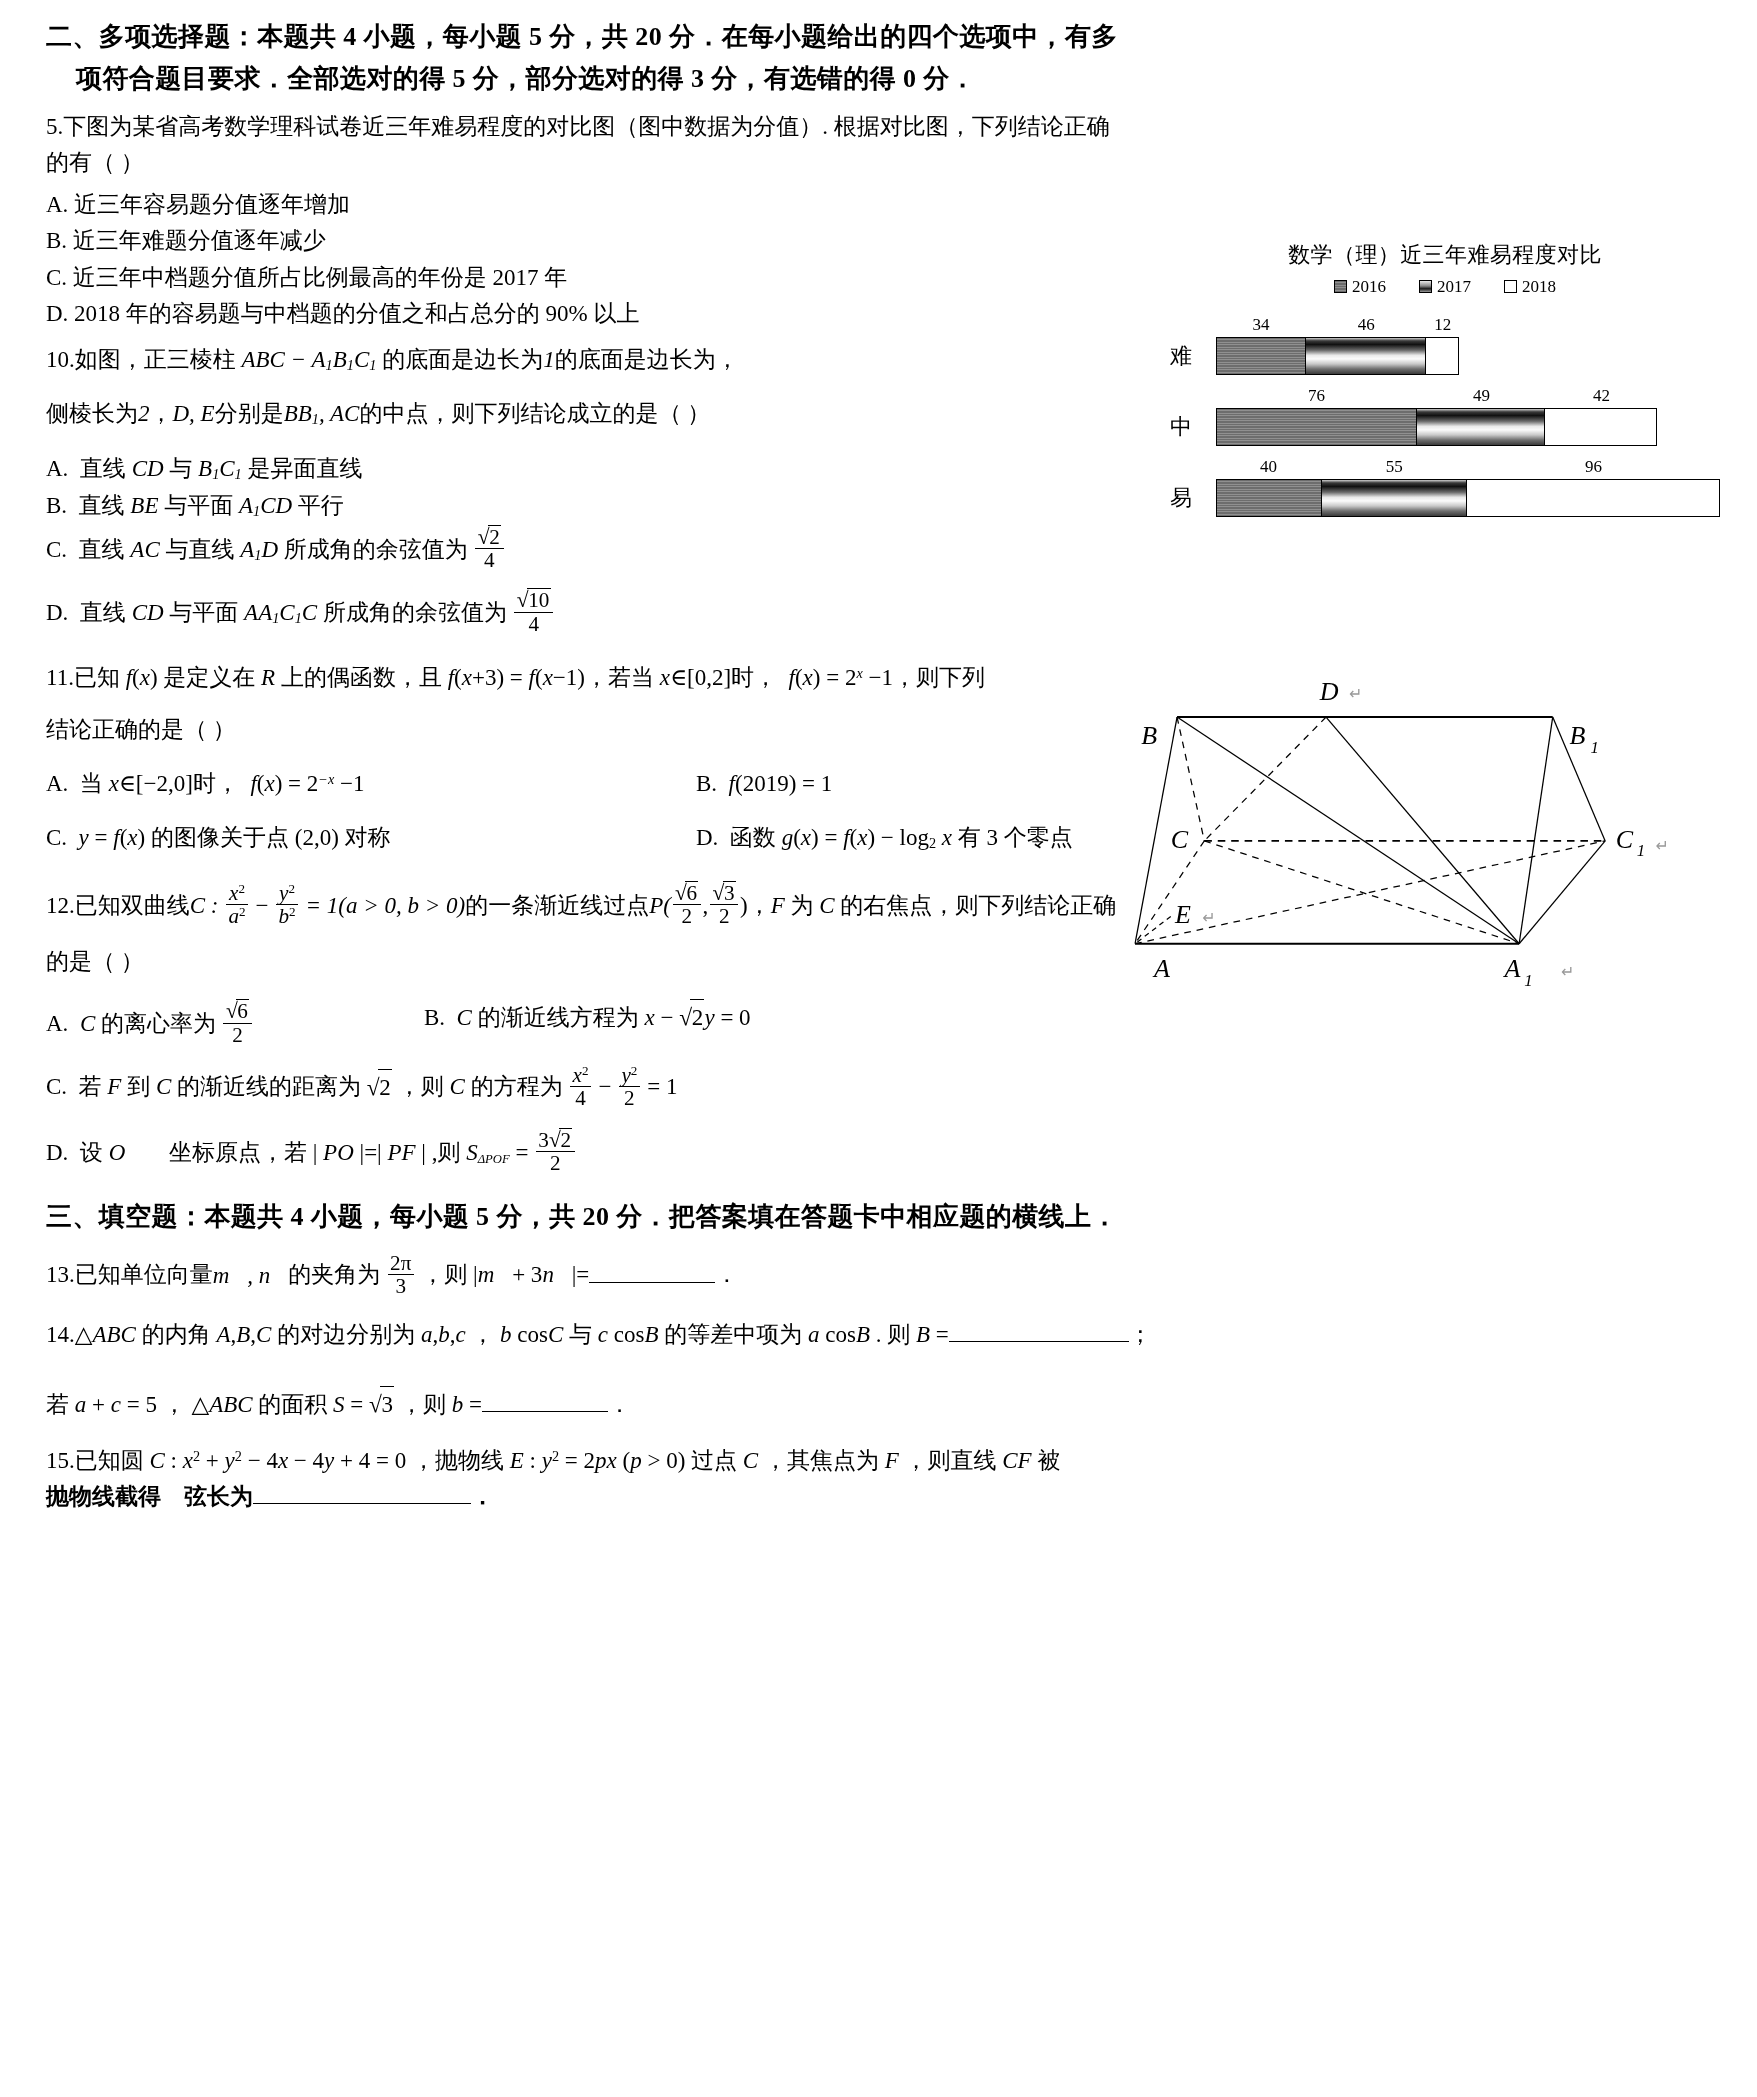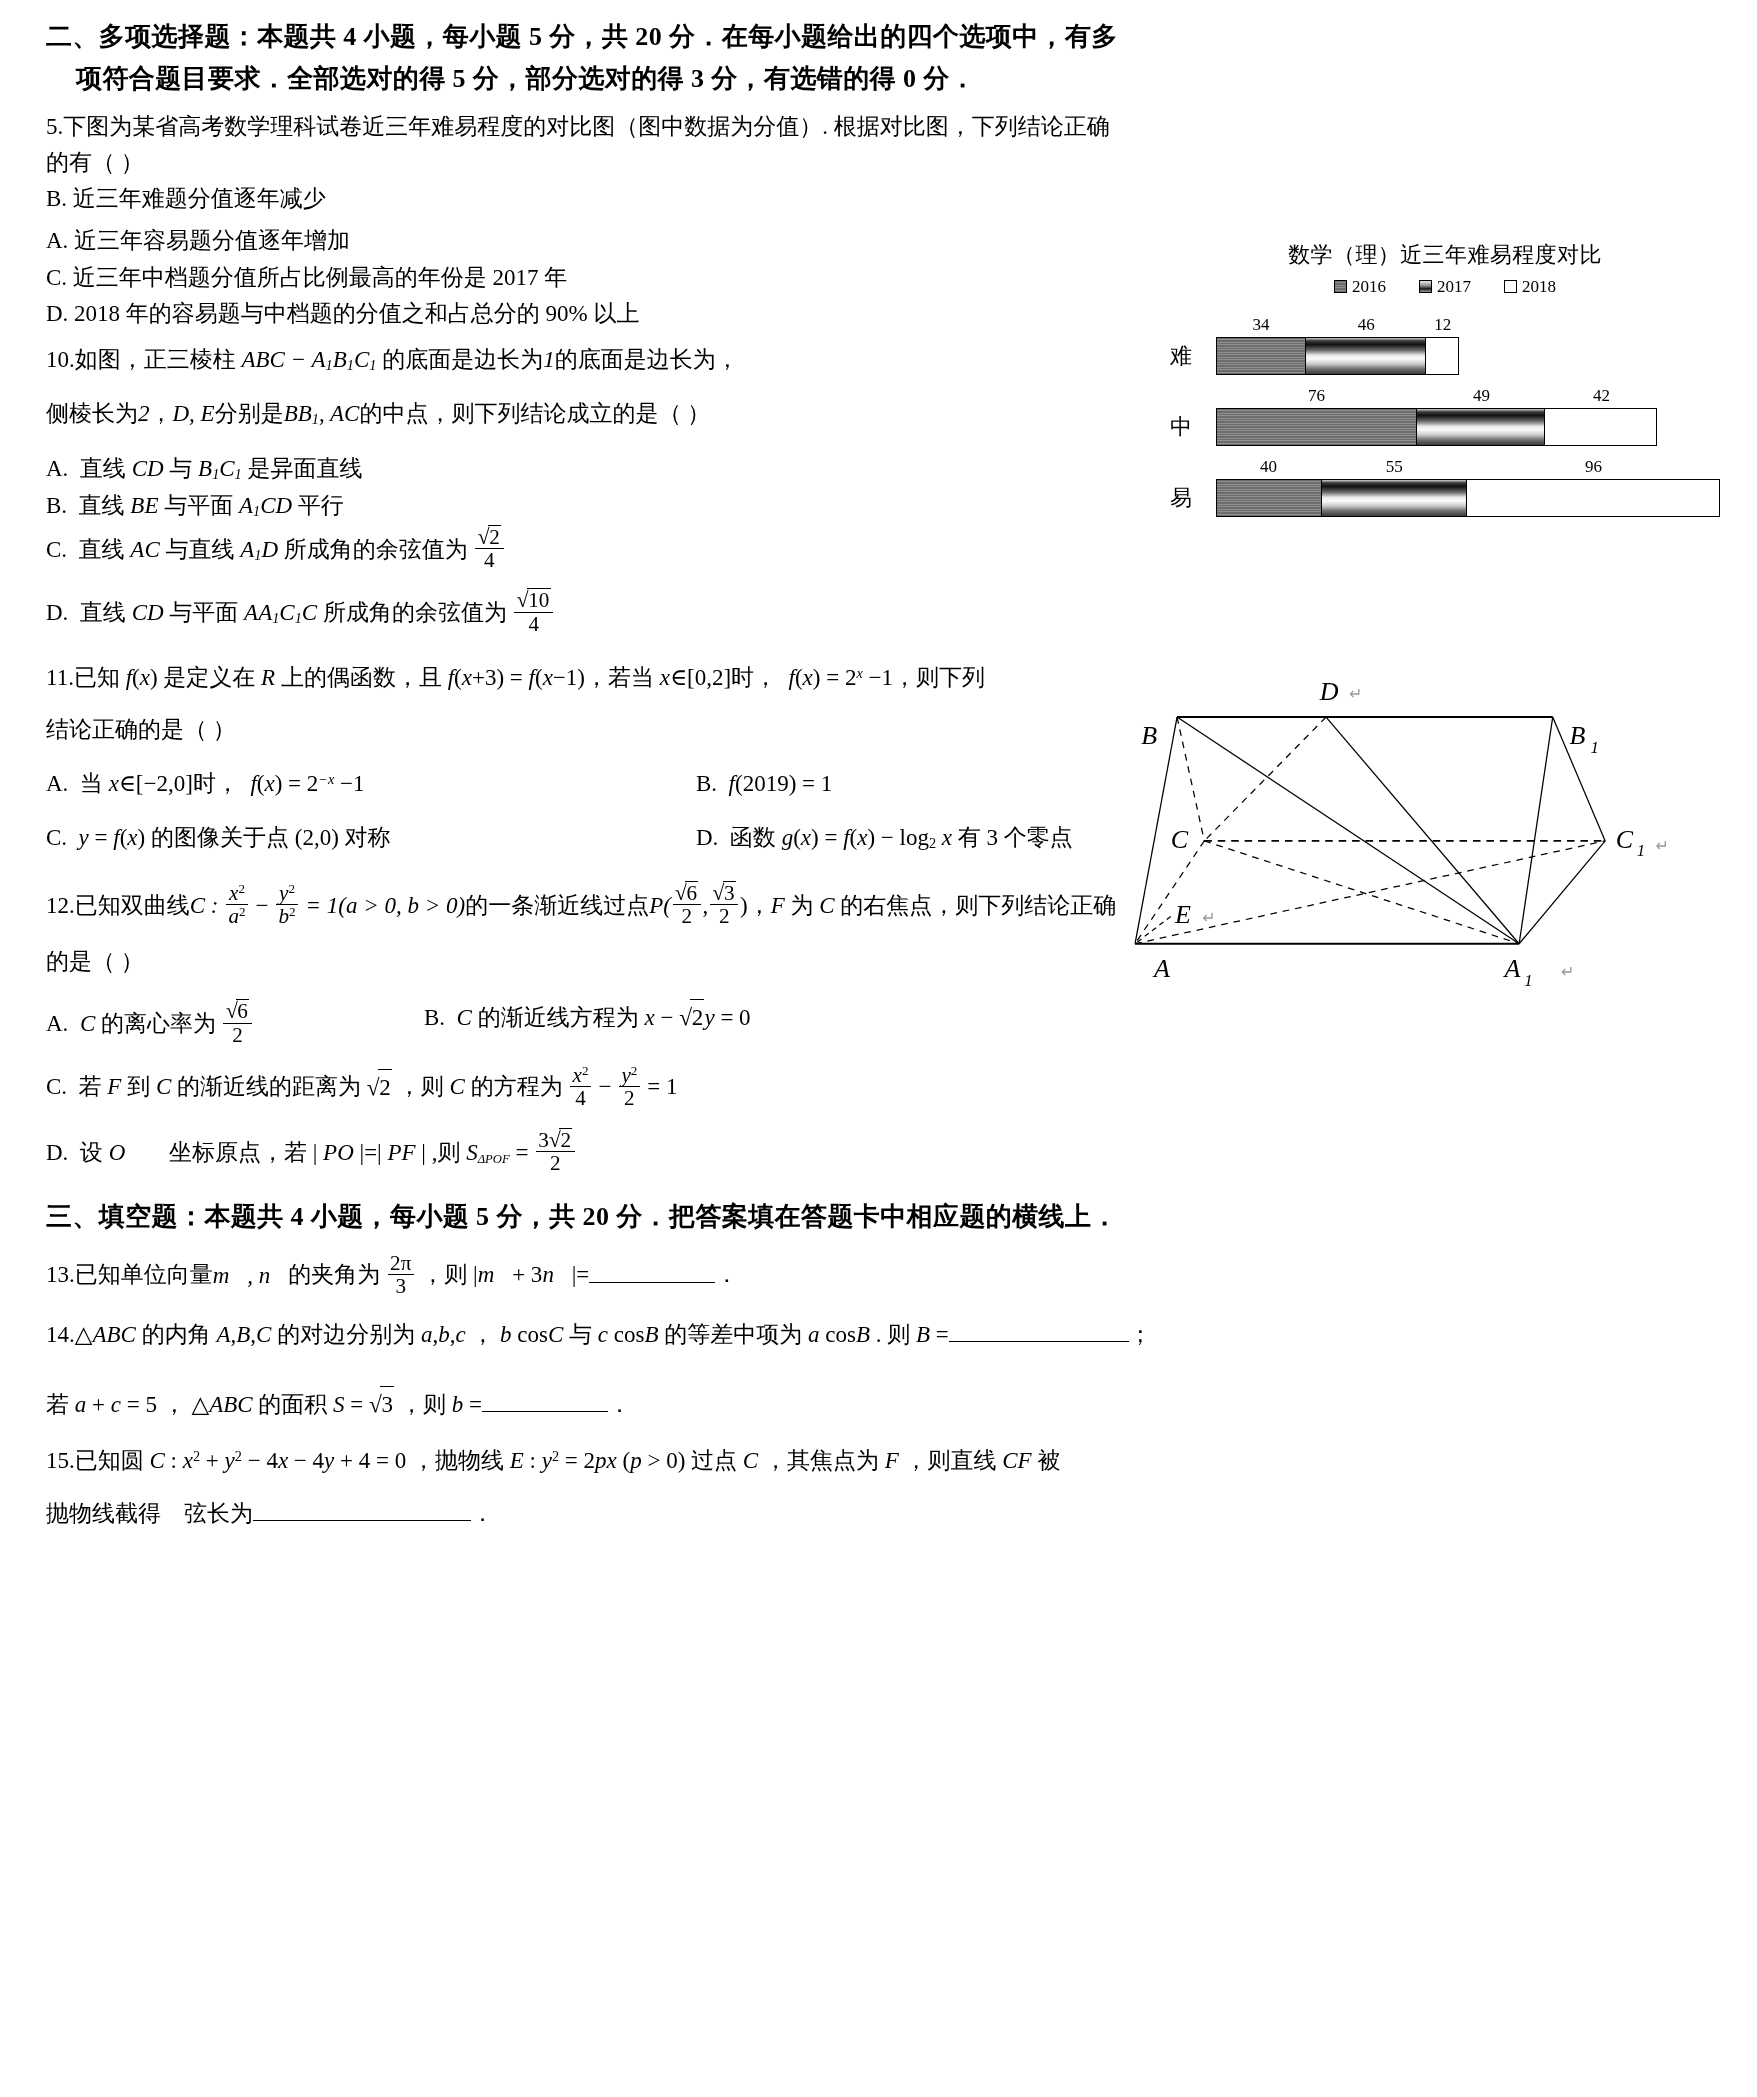--- a/index.html
+++ b/index.html
@@ -161,22 +161,22 @@
 <body>
 
 <div class="page">
 
   <div class="sec-head">二、多项选择题：本题共 4 小题，每小题 5 分，共 20 分．在每小题给出的四个选项中，有多</div>
   <div class="sec-head" style="margin-bottom:10px;margin-left:30px;">项符合题目要求．全部选对的得 5 分，部分选对的得 3 分，有选错的得 0 分．</div>
 
   <div class="qblock">
     <div class="qline" style="width:1116px;">5.下图为某省高考数学理科试卷近三年难易程度的对比图（图中数据为分值）. 根据对比图，下列结论正确</div>
     <div class="qline">的有（      ）</div>
+    <div class="qline" style="margin-top:5.9px;">A. 近三年容易题分值逐年增加</div>
     <div class="qline">B. 近三年难题分值逐年减少</div>
-    <div class="qline" style="margin-top:5.9px;">A. 近三年容易题分值逐年增加</div>
     <div class="qline">C. 近三年中档题分值所占比例最高的年份是 2017 年</div>
     <div class="qline">D. 2018 年的容易题与中档题的分值之和占总分的 90% 以上</div>
   </div>
 
   <div class="qblock" style="margin-top:10px;">
     <div class="qline">
       <span>10.如图，正三棱柱</span>
       <span class="mi">ABC − A<sub>1</sub>B<sub>1</sub>C<sub>1</sub></span>
       <span>的底面是边长为</span><span class="mi">1</span><span>的底面是边长为，</span>
     </div>
@@ -268,21 +268,21 @@
   <div class="qline" style="margin-top:19.3px;">
     14.△<span class="mi">ABC</span> 的内角 <span class="mi">A</span>,<span class="mi">B</span>,<span class="mi">C</span> 的对边分别为 <span class="mi">a</span>,<span class="mi">b</span>,<span class="mi">c</span> ， <span class="mi">b</span> cos<span class="mi">C</span> 与 <span class="mi">c</span> cos<span class="mi">B</span> 的等差中项为 <span class="mi">a</span> cos<span class="mi">B</span> . 则 <span class="mi">B</span> =<span class="blank bl-l"></span><span>；</span>
   </div>
   <div class="qline" style="margin-top:33px;">
     若 <span class="mi">a</span> + <span class="mi">c</span> = 5 ， △<span class="mi">ABC</span> 的面积 <span class="mi">S</span> = <span class="rad"><span class="sign">√</span><span class="body">3</span></span> ，则 <span class="mi">b</span> =<span class="blank bl-m"></span><span>．</span>
   </div>
 
   <div class="qline" style="margin-top:19.3px;">
     15.已知圆 <span class="mi">C</span> : <span class="mi">x</span><sup style="font-style:normal">2</sup> + <span class="mi">y</span><sup style="font-style:normal">2</sup> − 4<span class="mi">x</span> − 4<span class="mi">y</span> + 4 = 0 ，抛物线 <span class="mi">E</span> : <span class="mi">y</span><sup style="font-style:normal">2</sup> = 2<span class="mi">px</span> (<span class="mi">p</span> &gt; 0) 过点 <span class="mi">C</span> ，其焦点为 <span class="mi">F</span> ，则直线 <span class="mi">CF</span> 被
   </div>
-  <div class="qline" style="margin-top:17px;">
+  <div class="qline" style="font-weight:bold;">
     <span>抛物线截得　弦长为</span><span class="blank" style="width:218px;"></span><span>．</span>
   </div>
 
   <div class="chart-wrap">
     <div class="chart-title">数学（理）近三年难易程度对比</div>
 
     <div class="legend">
       <span class="item">
         <span class="swatch sw-2016"></span>
         <span>2016</span>

